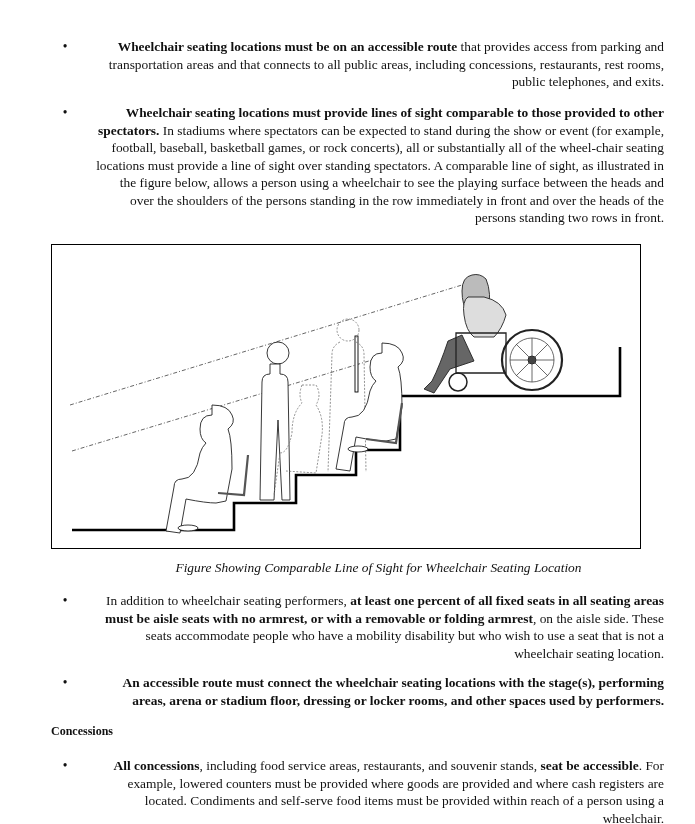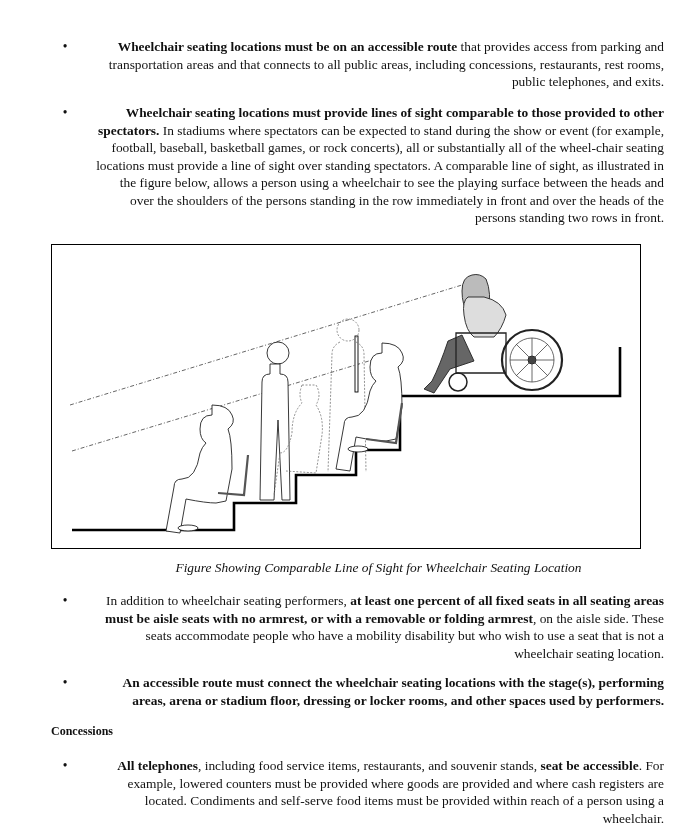--- a/index.html
+++ b/index.html
@@ -111,14 +111,14 @@
 
 <div class="bullet" id="b4">
   <span class="dot">•</span>
   <div class="txt"><b>An accessible route must connect the wheelchair seating locations with the stage(s), performing areas, arena or stadium floor, dressing or locker rooms, and other spaces used by performers.</b></div>
 </div>
 
 <div id="heading">Concessions</div>
 
 <div class="bullet" id="b5">
   <span class="dot">•</span>
-  <div class="txt"><b>All telephones</b><span>, including food service items, restaurants, and souvenir stands, </span><b>seat be accessible</b><span>. For example, lowered counters must be provided where goods are provided and where cash registers are located.  Condiments and self-serve food items must be provided within reach of a person using a wheelchair.</span></div>
+  <div class="txt"><b>All concessions</b><span>, including food service areas, restaurants, and souvenir stands, </span><b>seat be accessible</b><span>. For example, lowered counters must be provided where goods are provided and where cash registers are located.  Condiments and self-serve food items must be provided within reach of a person using a wheelchair.</span></div>
 </div>
 
 </body></html>

